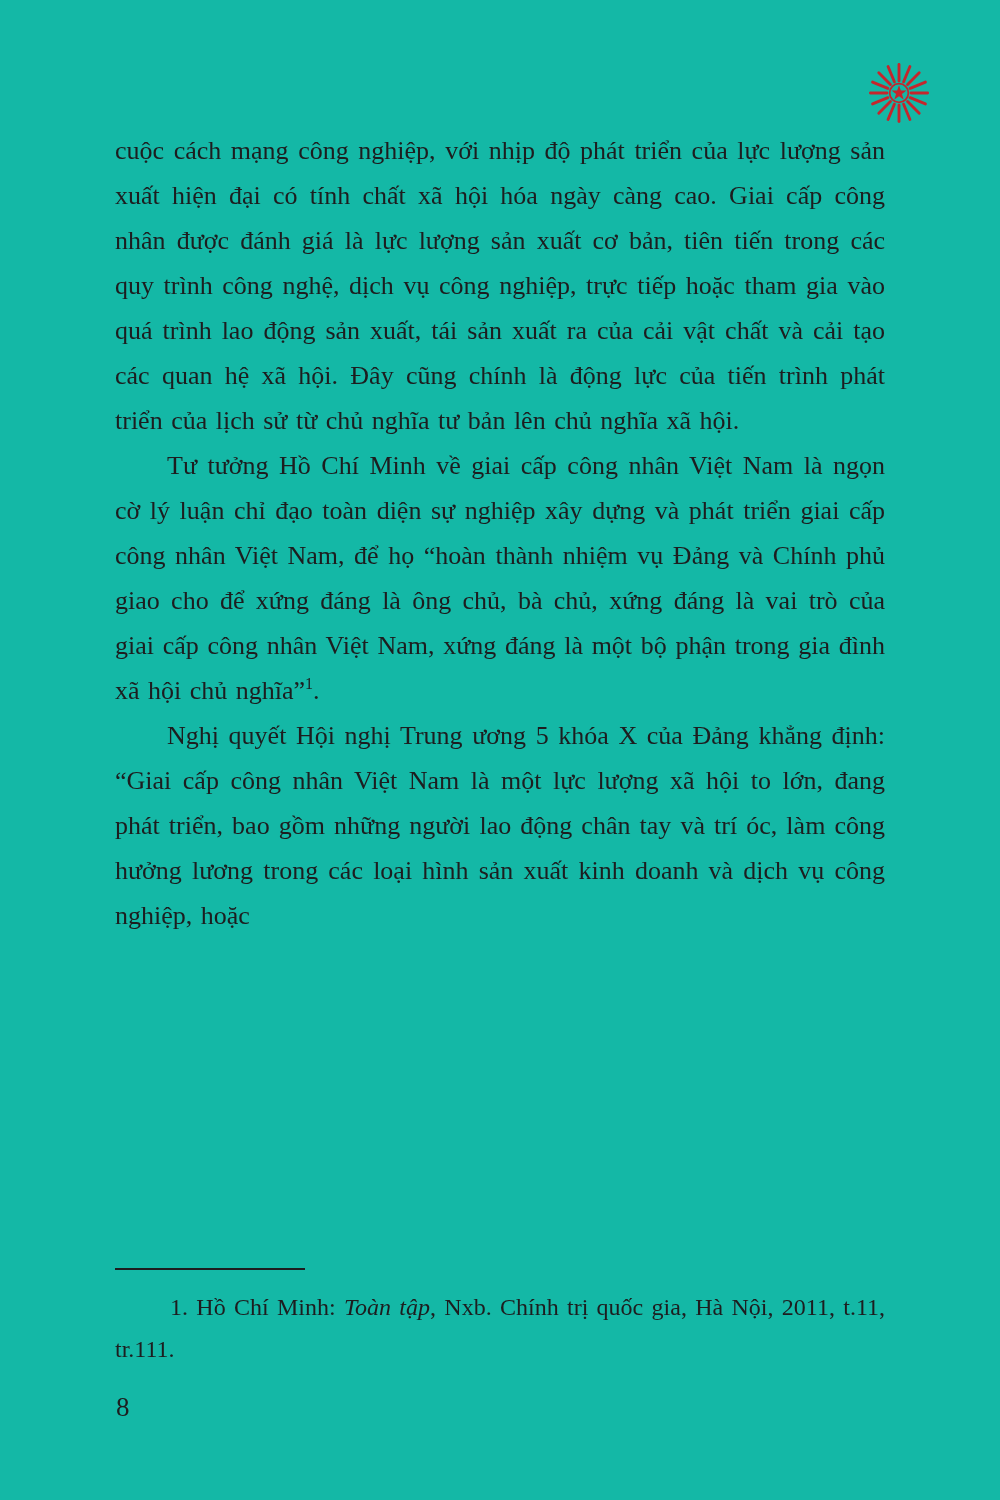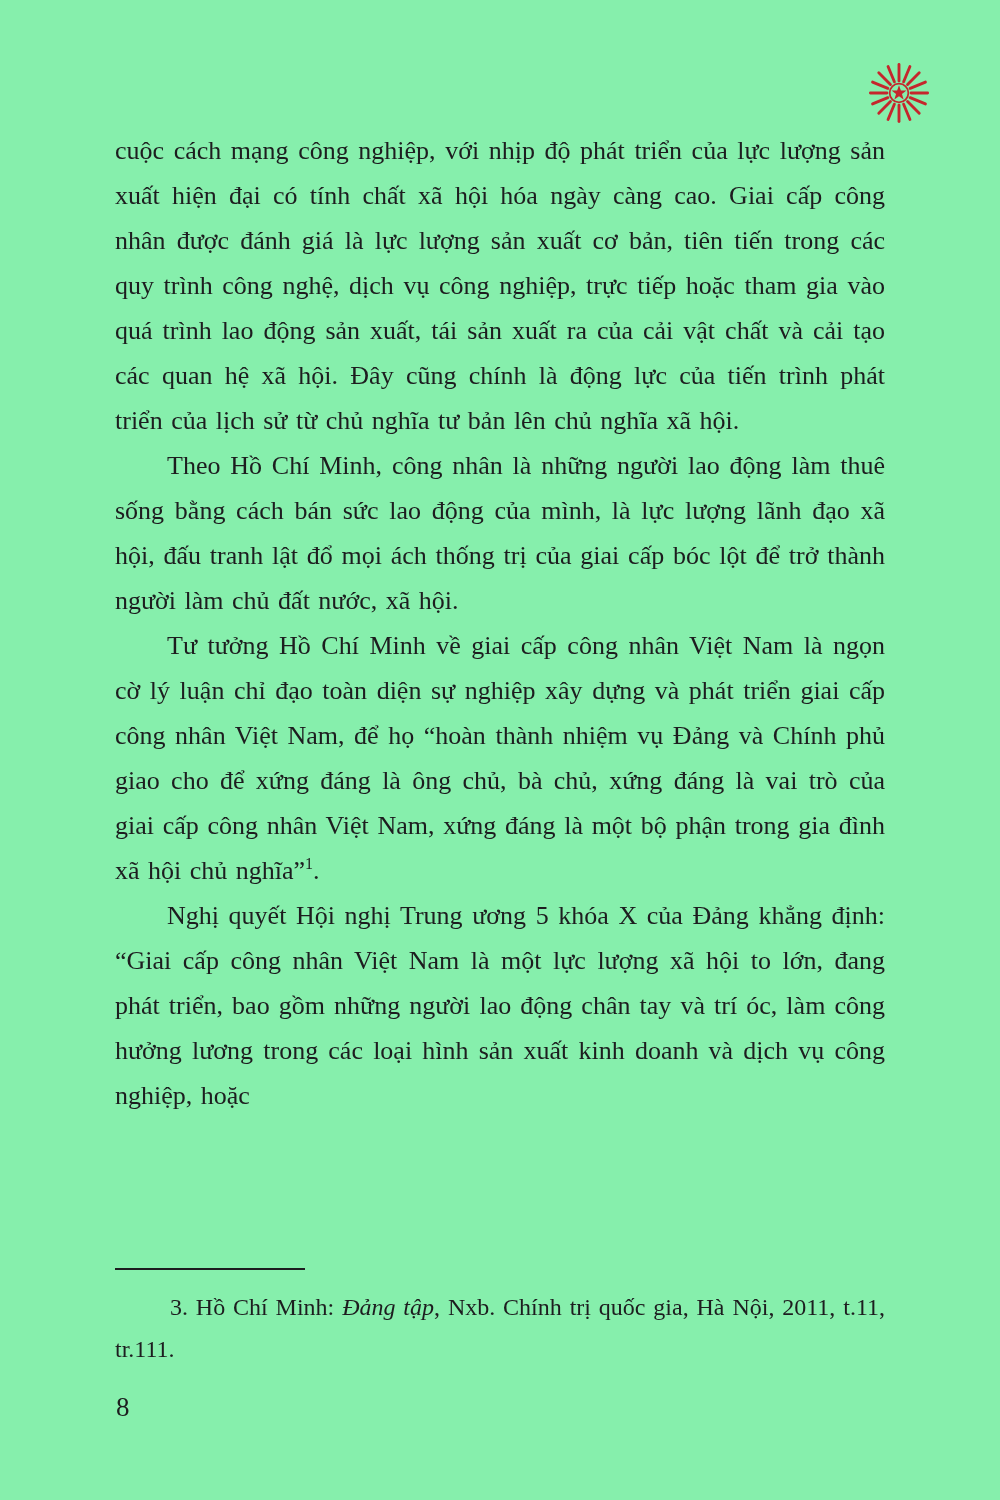--- a/index.html
+++ b/index.html
@@ -5,21 +5,21 @@
   html, body {
     margin: 0;
     padding: 0;
     background: #e8e8e8;
   }
   .page {
     position: relative;
     width: 1000px;
     height: 1500px;
     margin: 0 auto;
-    background: #86efac;
+    background: #14b8a6;
     font-family: "Liberation Serif", "DejaVu Serif", serif;
     color: #1d1d1f;
     overflow: hidden;
   }
   .publisher-logo {
     position: absolute;
     top: 60px;
     right: 68px;
     width: 66px;
     height: 66px;
@@ -101,25 +101,24 @@
         <use href="#ray" transform="rotate(315 30 30)"></use>
         <use href="#ray" transform="rotate(337.5 30 30)"></use>
       </g>
       <circle cx="30" cy="30" r="8.5" fill="none" stroke="#c5262c" stroke-width="1.6"></circle>
       <path fill="#c5262c" d="M30,23 L31.7,27.7 L36.8,27.8 L32.7,30.9 L34.2,35.8 L30,32.9 L25.8,35.8 L27.3,30.9 L23.2,27.8 L28.3,27.7 Z"></path>
     </svg>
   </div>
 
   <div class="body-text">
     <p class="para continuation">cuộc cách mạng công nghiệp, với nhịp độ phát triển của lực lượng sản xuất hiện đại có tính chất xã hội hóa ngày càng cao. Giai cấp công nhân được đánh giá là lực lượng sản xuất cơ bản, tiên tiến trong các quy trình công nghệ, dịch vụ công nghiệp, trực tiếp hoặc tham gia vào quá trình lao động sản xuất, tái sản xuất ra của cải vật chất và cải tạo các quan hệ xã hội. Đây cũng chính là động lực của tiến trình phát triển của lịch sử từ chủ nghĩa tư bản lên chủ nghĩa xã hội.</p>
-    <p class="para">Theo Hồ Chí Minh, công nhân là những người lao động làm thuê sống bằng cách bán sức lao động của mình, là lực lượng lãnh đạo xã hội, đấu tranh lật đổ mọi ách thống trị của giai cấp bóc lột để trở thành người làm chủ đất nước, xã hội.</p>
     <p class="para"><span>Tư tưởng Hồ Chí Minh về giai cấp công nhân Việt Nam là ngọn cờ lý luận chỉ đạo toàn diện sự nghiệp xây dựng và phát triển giai cấp công nhân Việt Nam, để họ “hoàn thành nhiệm vụ Đảng và Chính phủ giao cho để xứng đáng là ông chủ, bà chủ, xứng đáng là vai trò của giai cấp công nhân Việt Nam, xứng đáng là một bộ phận trong gia đình xã hội chủ nghĩa”</span><sup>1</sup><span>.</span></p>
     <p class="para">Nghị quyết Hội nghị Trung ương 5 khóa X của Đảng khẳng định: “Giai cấp công nhân Việt Nam là một lực lượng xã hội to lớn, đang phát triển, bao gồm những người lao động chân tay và trí óc, làm công hưởng lương trong các loại hình sản xuất kinh doanh và dịch vụ công nghiệp, hoặc</p>
   </div>
 
   <div class="footnote-area">
     <div class="footnote-rule"></div>
-    <p class="footnote"><span>3. Hồ Chí Minh: </span><em>Đảng tập</em><span>, Nxb. Chính trị quốc gia, Hà Nội, 2011, t.11, tr.111.</span></p>
+    <p class="footnote"><span>1. Hồ Chí Minh: </span><em>Toàn tập</em><span>, Nxb. Chính trị quốc gia, Hà Nội, 2011, t.11, tr.111.</span></p>
   </div>
 
   <div class="page-number">8</div>
 
 </div>
 
 </body></html>

